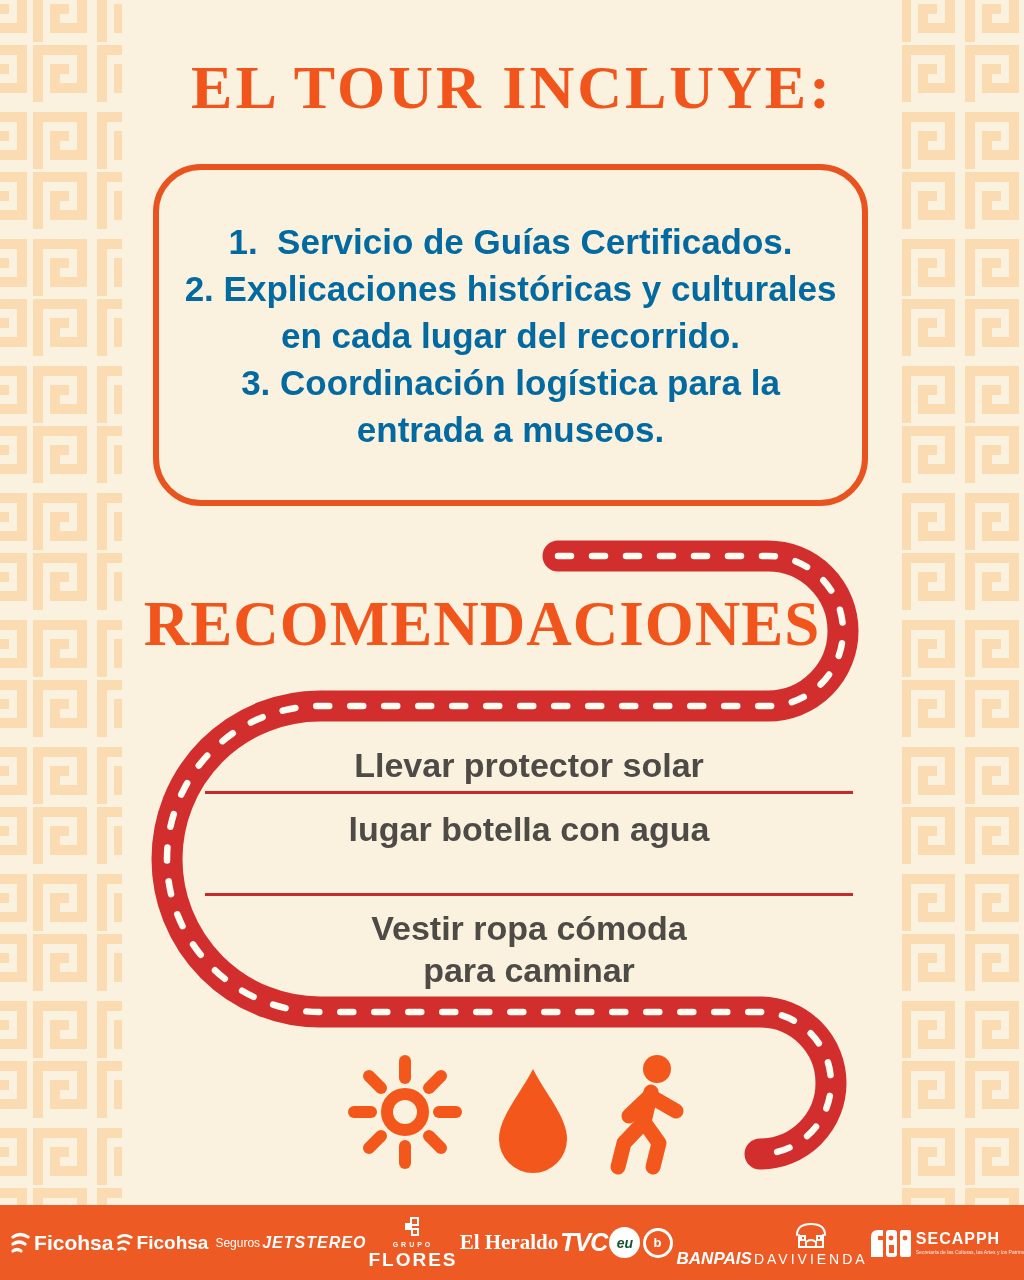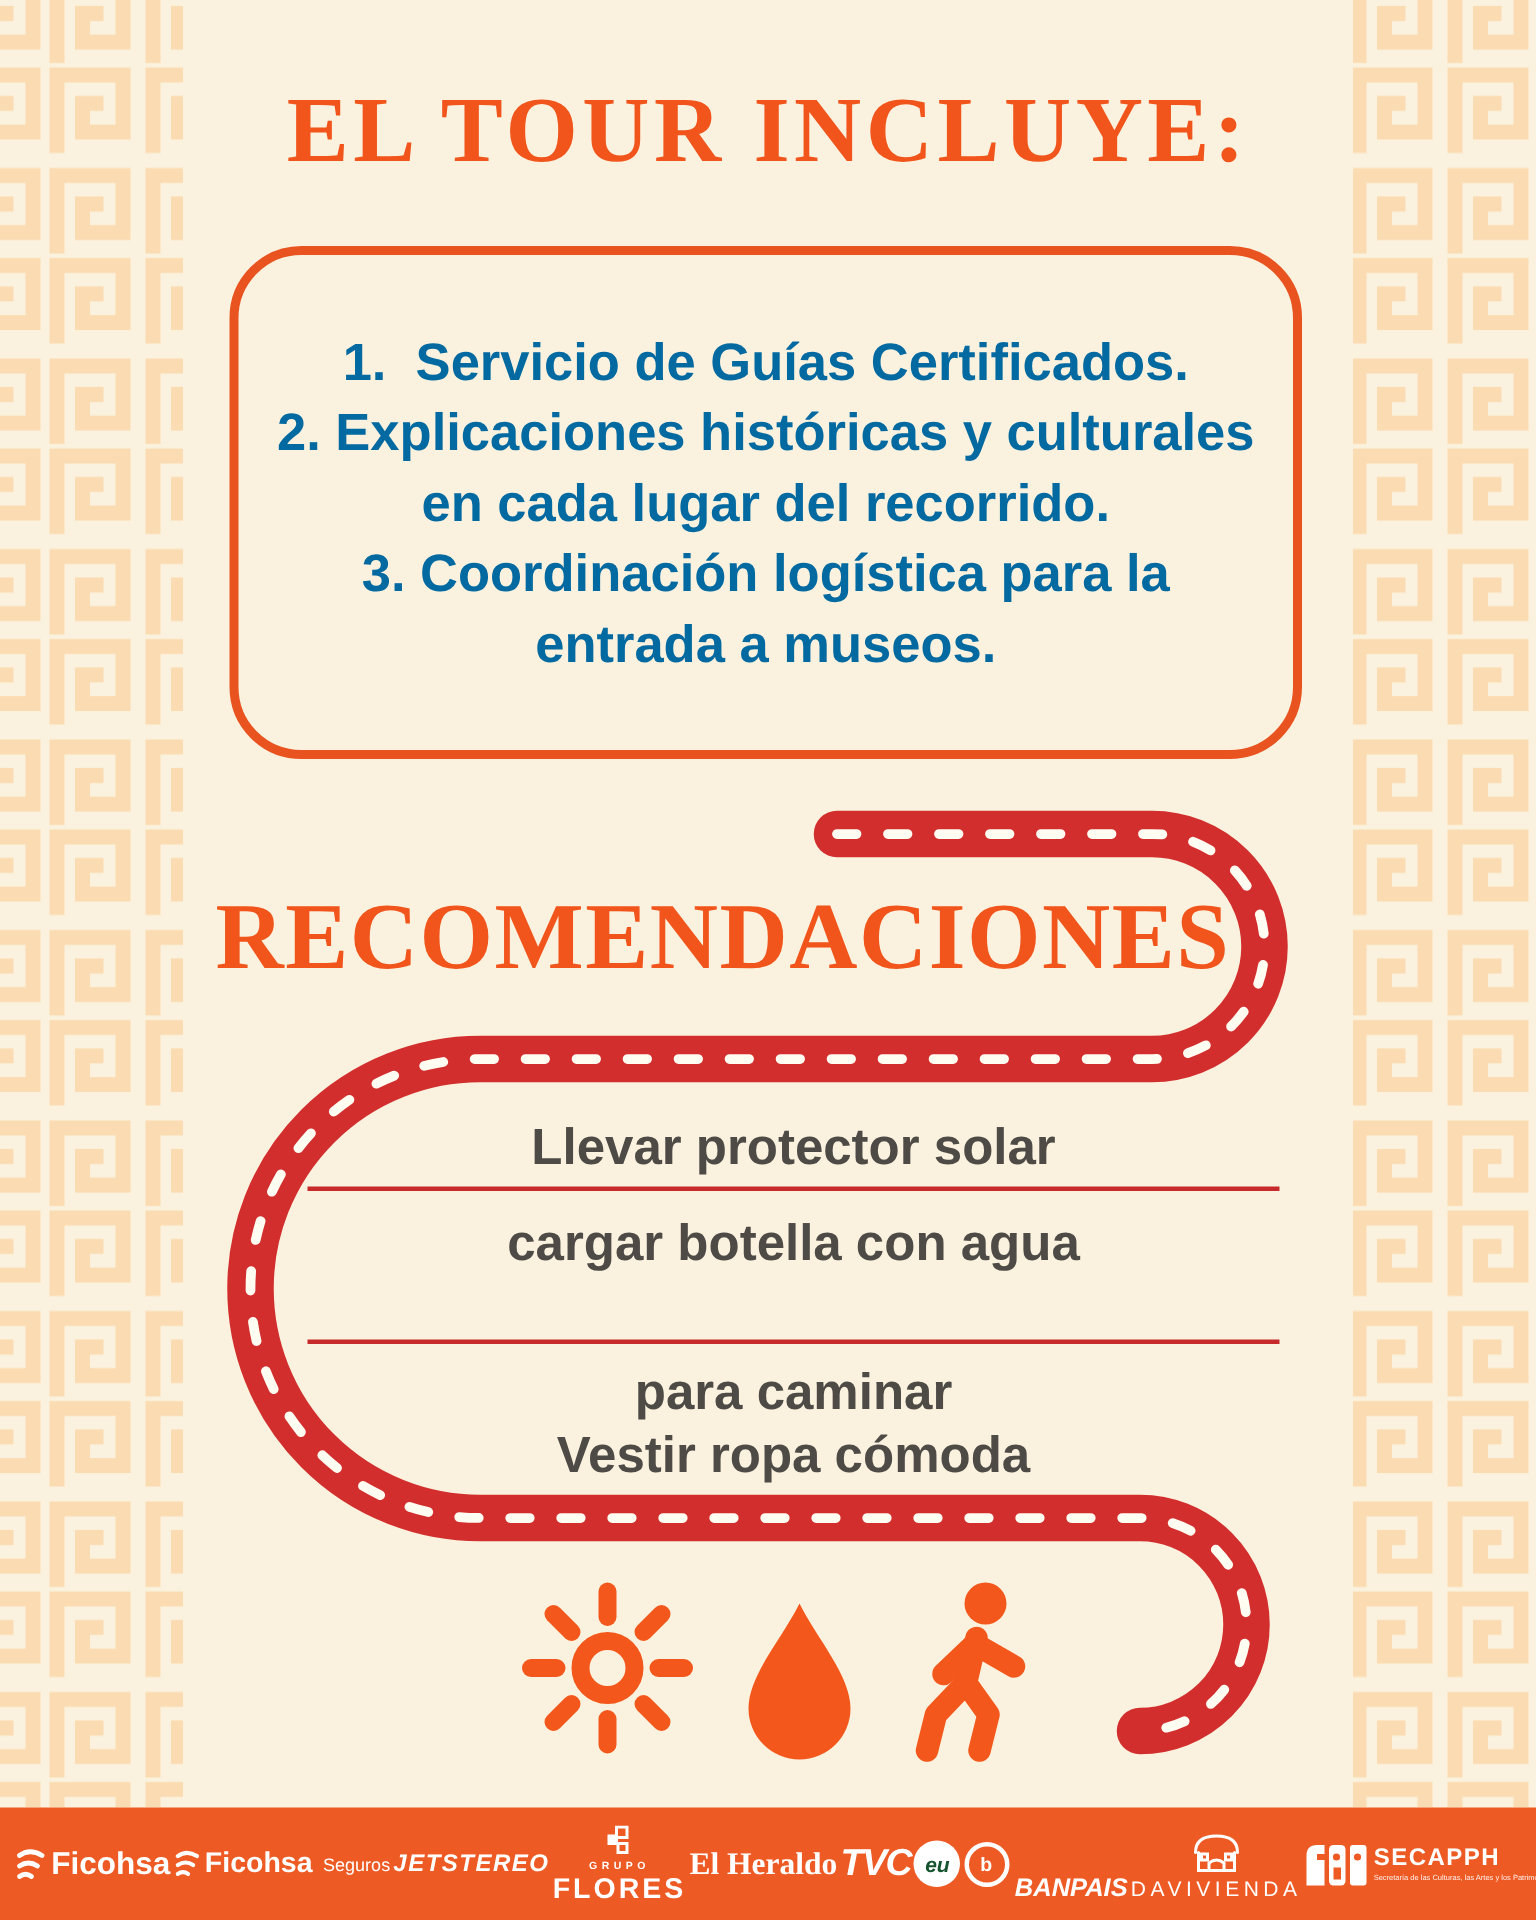--- a/index.html
+++ b/index.html
@@ -95,26 +95,26 @@
     <div class="include-line">entrada a museos.</div>
   </div>
 
   <div class="abs display rec-heading">RECOMENDACIONES</div>
 
   <div class="abs rec-text rec-1">
     <div>Llevar protector solar</div>
   </div>
   <div class="abs divider divider-1"></div>
   <div class="abs rec-text rec-2">
-    <div>cargar botella con agua</div>
+    <div>lugar botella con agua</div>
   </div>
   <div class="abs divider divider-2"></div>
   <div class="abs rec-text rec-3">
+    <div>Vestir ropa cómoda</div>
     <div>para caminar</div>
-    <div>Vestir ropa cómoda</div>
   </div>
 
   <div class="icon-box" style="left:345px;top:1052px;">
     <svg width="120" height="120" viewBox="0 0 120 120">
       <g stroke="#F3571B" stroke-width="12" stroke-linecap="round" fill="none">
         <circle cx="60" cy="60" r="18"></circle>
         <line x1="60" y1="26" x2="60" y2="9"></line>
         <line x1="60" y1="94" x2="60" y2="111"></line>
         <line x1="26" y1="60" x2="9" y2="60"></line>
         <line x1="94" y1="60" x2="111" y2="60"></line>

